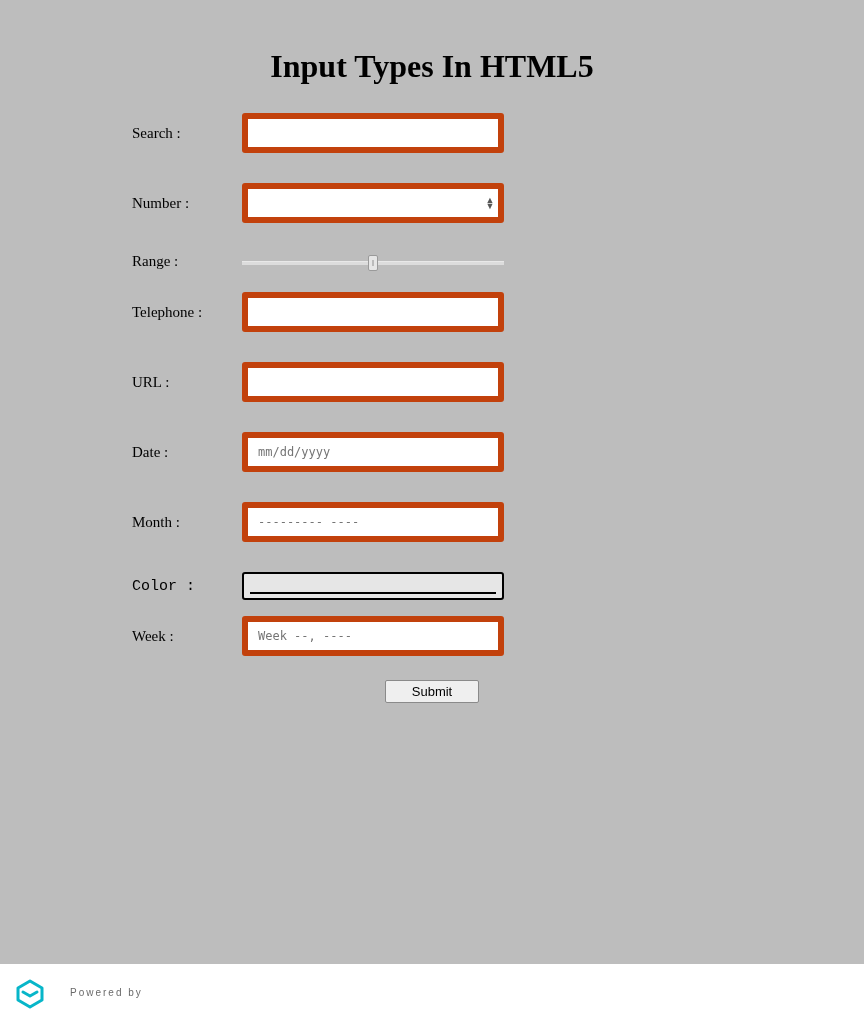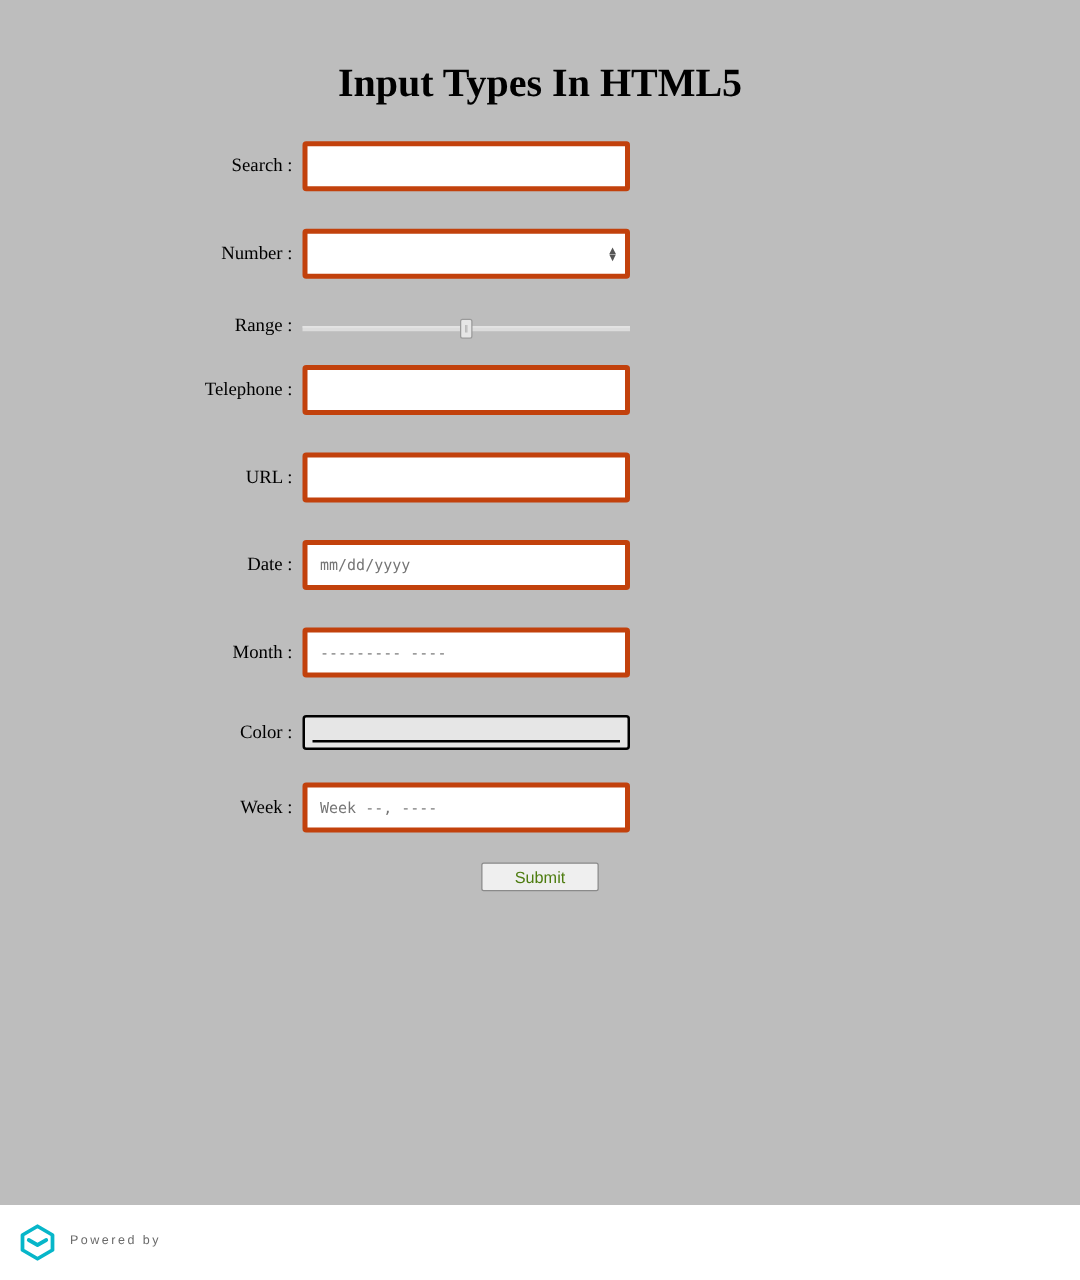--- a/index.html
+++ b/index.html
@@ -27,34 +27,34 @@
     margin: 0 auto;
   }
   .row {
     display: flex;
     align-items: center;
     margin-bottom: 30px;
   }
   .row.range-row { margin-bottom: 22px; }
   .label-cell {
     width: 110px;
-    text-align: right;
+    text-align: left;
     padding-right: 8px;
     font-size: 15px;
     color: #000;
   }
   .label-cell.range-label {
     align-self: flex-end;
     padding-bottom: 0;
   }
   .input-cell { flex: 1; }
   .text-input {
     width: 262px;
     height: 40px;
-    border: 4px solid #c2410c;
+    border: 6px solid #c2410c;
     border-radius: 3px;
     background: #fff;
     font-family: monospace;
     font-size: 12px;
     padding: 0 10px;
     color: #333;
   }
   .text-input.number-input {
     padding-right: 6px;
   }
@@ -130,36 +130,36 @@
     text-align: center;
     margin-top: -6px;
   }
   .submit-btn {
     font-family: Arial, sans-serif;
     font-size: 13px;
     padding: 3px 26px;
     background: #efefef;
     border: 1px solid #8a8a8a;
     border-radius: 2px;
-    color: #4d7c0f;
+    color: #000000;
     cursor: pointer;
   }
   .footer {
     position: absolute;
     left: 0; right: 0; bottom: 0;
     height: 60px;
     background: #fff;
     display: flex;
     align-items: center;
     padding-left: 14px;
   }
   .logo-block {
     display: flex;
     align-items: center;
-    gap: 10px;
+    gap: 24px;
   }
   .logo-text-block { display: flex; flex-direction: column; line-height: 1; }
   .powered {
     font-family: Arial, sans-serif;
     font-size: 10px;
     letter-spacing: 2px;
     color: #6a6a6a;
     margin-bottom: 2px;
   }
   .brand {
@@ -233,21 +233,21 @@
 
     <div class="row">
       <div class="label-cell">Month :</div>
       <div class="input-cell">
         <input class="text-input" type="text" placeholder="--------- ----" style="">
       </div>
     </div>
 
 
 
-    <div class="row" style="margin-bottom:26px;">
+    <div class="row" style="margin-bottom:16px;font-family:Liberation Mono, monospace;">
       <div class="label-cell">Color :</div>
       <div class="input-cell">
         <div class="color-swatch">
           <div class="color-swatch-inner"></div>
         </div>
       </div>
     </div>
 
     <div class="row">
       <div class="label-cell">Week :</div>

